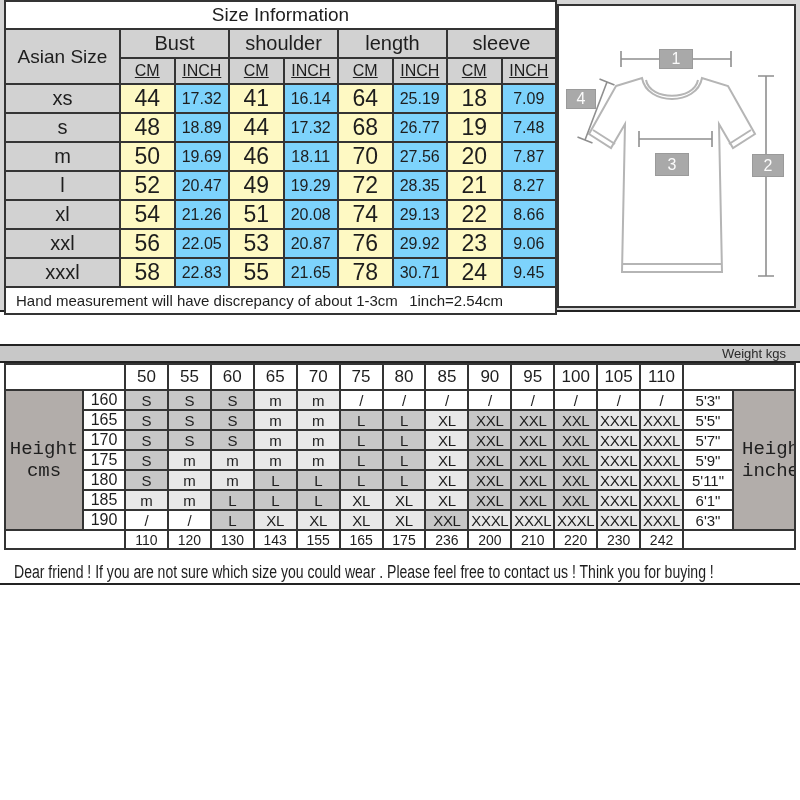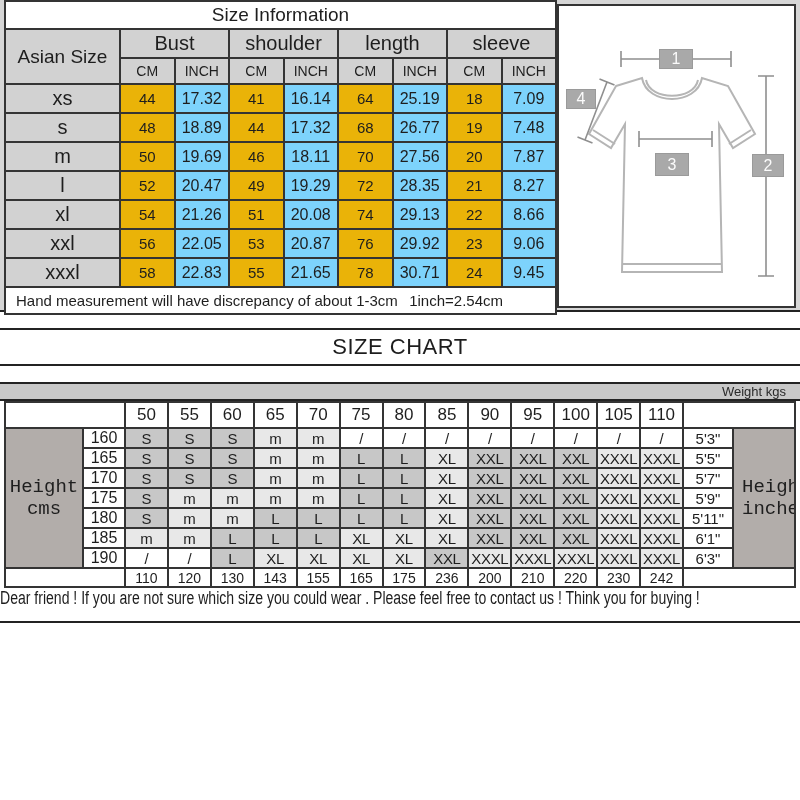--- a/index.html
+++ b/index.html
@@ -30,23 +30,23 @@
   }
   table { border-collapse:collapse; table-layout:fixed; }
   .info-table { width:553px; background:#fff; flex:none; align-self:flex-start; }
   .info-table td {
     border:2px solid #343434; text-align:center; vertical-align:middle;
     padding:0; white-space:nowrap; overflow:hidden; color:#1e1e1e;
   }
   .t-title { height:26px; font-size:19px; background:#fff; }
   .t-asian { font-size:19px; background:#d2d2d2; }
   .t-group { height:27px; font-size:20px; background:#d2d2d2; }
-  .t-unit  { height:24px; font-size:14px; background:#d2d2d2; }
+  .t-unit  { height:24px; font-size:16px; background:#d2d2d2;text-decoration:underline; }
   .t-size  { height:27px; font-size:20px; background:#d2d2d2; }
-  .t-cm    { font-size:15px; background:#eab308; }
+  .t-cm    { font-size:23px; background:#fef9c3; }
   .t-inch  { font-size:16px; background:#7dd3fc; }
   .t-notecell { height:25px; background:#fff; }
   .note-flex { display:flex; justify-content:space-between; align-items:center; padding:0 52px 0 10px; font-size:15px; }
 
   .diagram-panel {
     flex:1; margin-top:4px; height:304px; box-sizing:border-box;
     background:#ffffff; border:2px solid #343434; position:relative;
   }
   .diagram-panel svg { position:absolute; left:0; top:0; }
   .mlabel {
@@ -89,21 +89,21 @@
   .c-size.dk { background:#c7c7c7; }
   .c-size.lt { background:#e8e8e8; }
   .c-size.wh { background:#ffffff; }
   .c-inch  { font-size:15px; background:#fff; }
   .c-lbs   { height:17px; font-size:14px; background:#fff; }
   .c-block { background:#b2adaa; text-align:left; padding-left:10px; font-size:19px; color:#2a2a2a;font-family:Liberation Mono, monospace; }
   .c-block div { line-height:22px; }
 
   .footer-row {
     height:35px; background:#fff; border-bottom:2px solid #232323; box-sizing:border-box;
-    display:flex; align-items:flex-start; overflow:hidden;
+    display:flex; align-items:flex-end; padding-left:14px; overflow:hidden;
   }
   .footer-row span {
     font-size:18px; color:#1d1d1d; white-space:nowrap;
     transform:scaleX(0.78); transform-origin:left center;
   }
   .bottom-fill { background:#fff; height:95px; }
 </style>
 </head>
 <body>
 
@@ -252,23 +252,20 @@
       </svg>
       <div class="mlabel l1">1</div>
       <div class="mlabel l2">2</div>
       <div class="mlabel l3">3</div>
       <div class="mlabel l4">4</div>
     </div>
   </div>
 
   <div class="gap16"></div>
 
-  <div class="sc-title-row">
-    <span>SIZE CHART</span>
-  </div>
 
   <div class="gap16"></div>
 
   <div class="kgs-band">
     <span>Weight kgs</span>
   </div>
 
   <table class="chart-table">
     <colgroup>
       <col style="width:78px">

